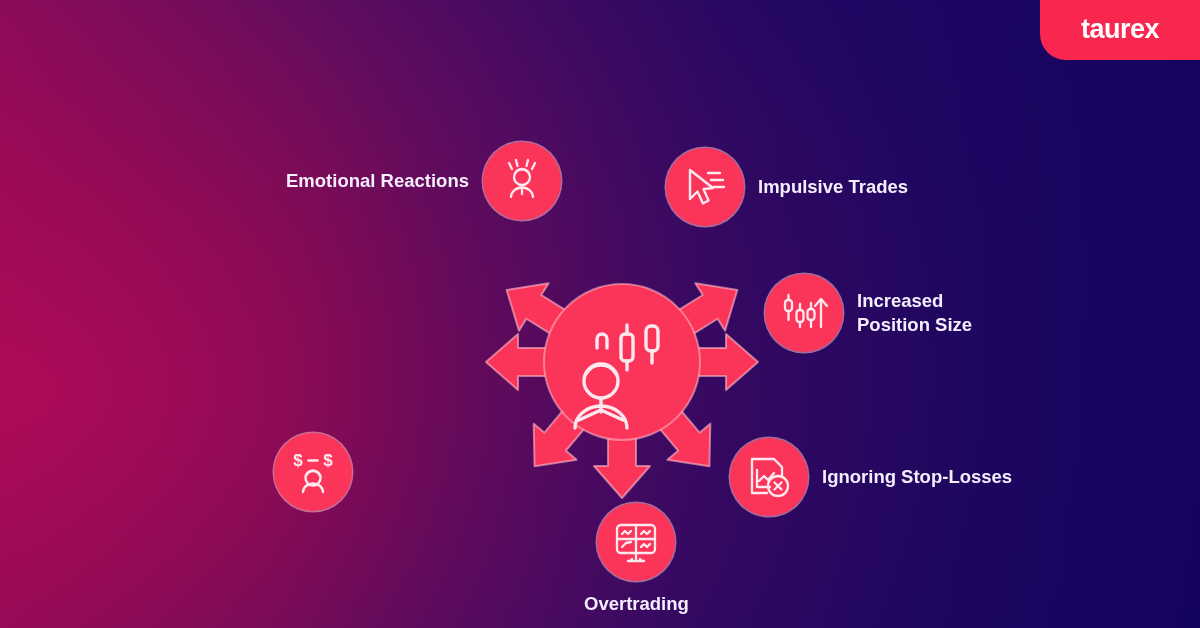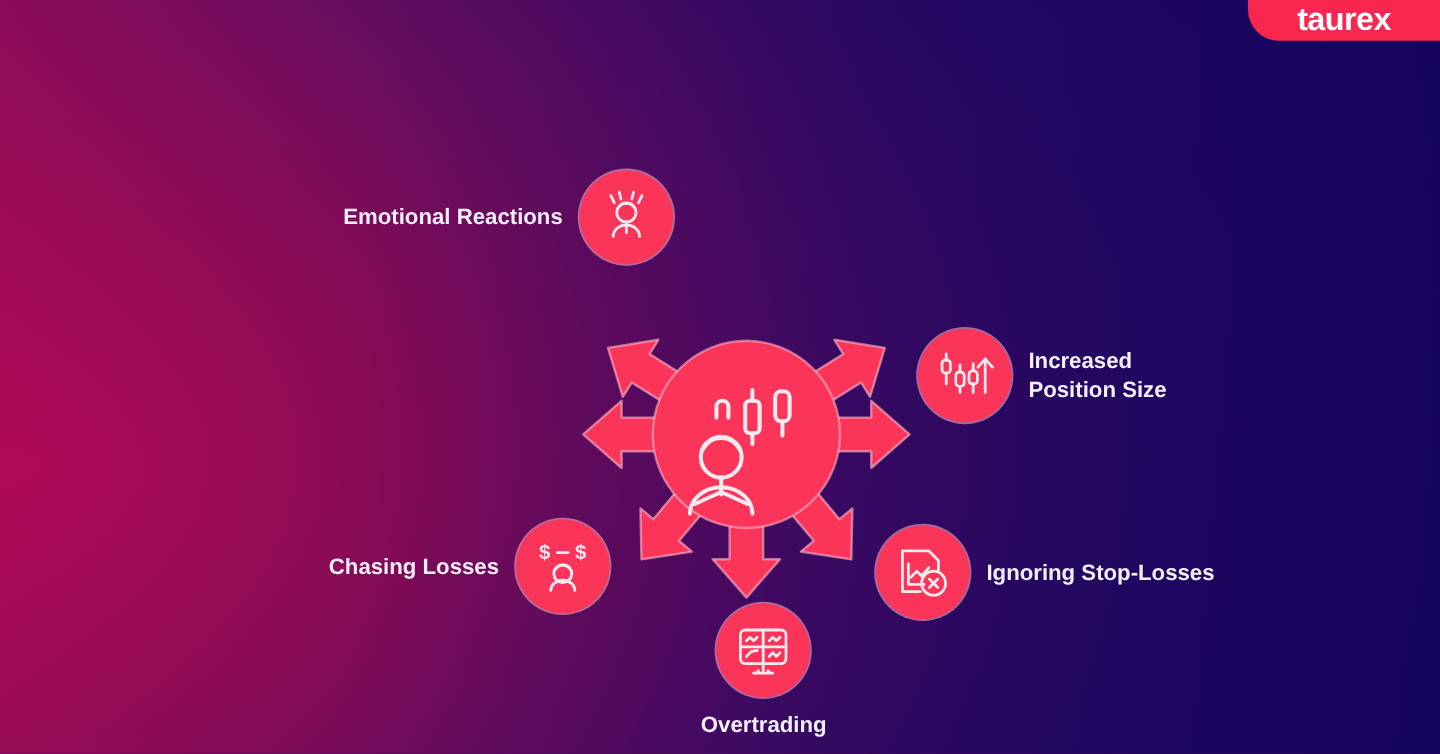--- a/index.html
+++ b/index.html
@@ -21,21 +21,21 @@
   #stage::after {
     content:"";
     position:absolute; inset:0;
     background:linear-gradient(95deg, rgba(176,10,87,.55) 0%, rgba(120,12,92,.25) 26%, rgba(30,6,100,.55) 58%, rgba(18,3,92,.85) 100%);
     pointer-events:none;
   }
 
   
   .logo-badge {
     position:absolute; right:0; top:0;
-    width:160px; height:34px;
+    width:160px; height:60px;
     background:#f9264f;
     border-bottom-left-radius:26px;
     display:flex; align-items:center; justify-content:center;
     z-index:40;
   }
   .logo-badge .wordmark {
     color:#ffffff;
     font-size:27px;
     font-weight:700;
     letter-spacing:-0.5px;
@@ -166,20 +166,31 @@
           <path d="M12 7 l3 6 M19 4 l1.5 6 M31 4 l-1.5 6 M38 7 l-3 6"></path>
           <circle cx="25" cy="21" r="8"></circle>
           <path d="M18 17.5 a8 8 0 0 1 14 0"></path>
           <path d="M14 41 a11 9.5 0 0 1 22 0"></path>
           <path d="M25 31 v7"></path>
         </g>
       </svg>
     </div>
   </div>
 
+  <div class="node right" style="left:666px; top:148px;">
+    <div class="bubble">
+      <svg width="50" height="50" viewBox="0 0 50 50">
+        <g fill="none" stroke="#ffe9ef" stroke-width="2.4" stroke-linecap="round" stroke-linejoin="round">
+          <path d="M10 8 L10 37 L17.5 29.5 L23 41.5 L28.5 38.5 L23.5 27 L33 26 Z"></path>
+          <path d="M28 11 H40 M31 18 H43 M34 25 H44"></path>
+        </g>
+      </svg>
+    </div>
+    <div class="label">Impulsive Trades</div>
+  </div>
 
   <div class="node right" style="left:765px; top:274px;">
     <div class="bubble">
       <svg width="50" height="50" viewBox="0 0 50 50">
         <g fill="none" stroke="#ffe9ef" stroke-width="2.3" stroke-linecap="round" stroke-linejoin="round">
           <rect x="6" y="12" width="7" height="11" rx="3"></rect>
           <path d="M9.5 7 v5 M9.5 23 v9"></path>
           <rect x="17.5" y="22" width="7" height="12" rx="3"></rect>
           <path d="M21 16 v6 M21 34 v5"></path>
           <rect x="28.5" y="21" width="7" height="11" rx="3"></rect>
@@ -219,21 +230,20 @@
           <path d="M11 30 l4 -4 l5 -1"></path>
           <path d="M30 30 l3 -3 l3 3 l3 -3"></path>
           <path d="M25 36 V42 M17 44 H33 M19 44 l2 -2 M31 44 l-2 -2"></path>
         </g>
       </svg>
     </div>
     <div class="label">Overtrading</div>
   </div>
 
   <div class="node left" style="left:274px; top:433px;">
-    <div class="label">Chasing Losses</div>
     <div class="bubble">
       <svg width="50" height="50" viewBox="0 0 50 50">
         <g fill="none" stroke="#ffe9ef" stroke-width="2.4" stroke-linecap="round" stroke-linejoin="round">
           <text x="10" y="19" font-family="Liberation Sans, sans-serif" font-size="17" font-weight="700" fill="#ffe9ef" stroke="none" text-anchor="middle">$</text>
           <path d="M20.5 13.5 H29.5"></path>
           <text x="40" y="19" font-family="Liberation Sans, sans-serif" font-size="17" font-weight="700" fill="#ffe9ef" stroke="none" text-anchor="middle">$</text>
           <circle cx="25" cy="31" r="7.5"></circle>
           <path d="M18.5 27.8 a7.5 7.5 0 0 1 13 0"></path>
           <path d="M15 45 a10 8.5 0 0 1 20 0"></path>
         </g>

